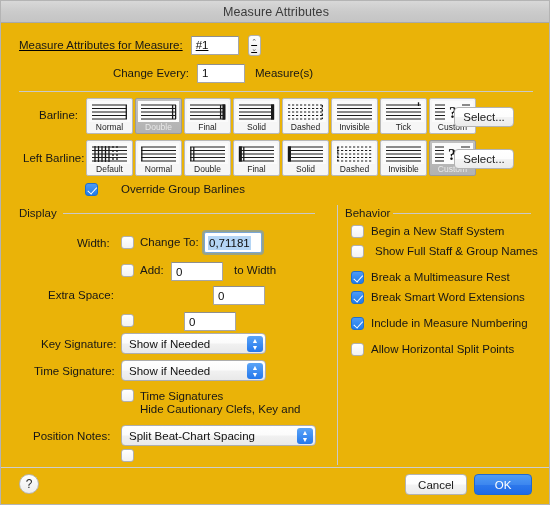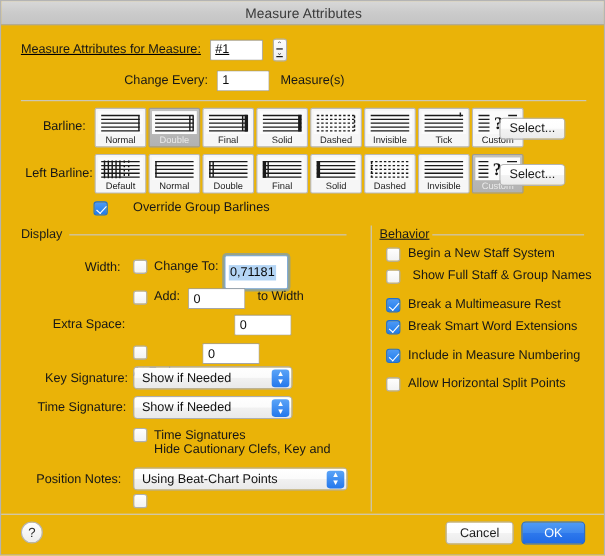--- a/index.html
+++ b/index.html
@@ -167,21 +167,21 @@
     align-items: center; justify-content: center;
     line-height: 1;
   }
   .popup .arrows span {
     display: block; font-size: 7px; color: #fff; height: 7px;
   }
 
   
   .focusfield {
     position: absolute;
-    height: 31px;
+    height: 21px;
     border: 1px solid #7aa7d8;
     border-radius: 2px;
     background: #ffffff;
     box-shadow: 0 0 0 2px rgba(88,150,235,0.55);
     display: flex; align-items: center;
     padding: 0 3px;
   }
   .focusfield .seltext {
     background: #b4d5f5;
     color: #0b0b0b;
@@ -538,34 +538,34 @@
   <div class="cbrow" style="left:120px; top:388px; width:200px;">
     <div class="cb"></div>
     <div>
       <div class="lbl" style="margin-top:1px;">Time Signatures</div>
       <div class="lbl">Hide Cautionary Clefs, Key and</div>
     </div>
   </div>
 
   <div class="lbl" style="position:absolute; left:32px; top:429px;">Position Notes:</div>
   <div class="popup" style="position:absolute; left:120px; top:424px; width:195px;">
-    <span>Using Beat-Chart Points</span>
+    <span>Split Beat-Chart Spacing</span>
     <span class="arrows">
       <span>▲</span>
         <span>▼</span>
     </span>
   </div>
 
   <div class="cbrow" style="left:120px; top:448px;">
     <div class="cb"></div>
   </div>
 
   <div class="vsep" style="left:336px; top:204px; height:260px;"></div>
 
-  <div class="grouphdr" style="left:344px; top:206px;text-decoration:underline;">Behavior</div>
+  <div class="grouphdr" style="left:344px; top:206px;">Behavior</div>
   <div class="hsep" style="left:392px; top:212px; width:138px;"></div>
   <div id="behavior-items" style="position:absolute; left:350px; top:224px; width:190px;">
       <div style="position: absolute; left: 0px; top: 0px; display: flex; align-items: flex-start; gap: 7px;">
         <div class="cb"></div>
         <div class="lbl" style="line-height: 13px;">Begin a New Staff System</div>
       </div>
       <div style="position: absolute; left: 0px; top: 20px; display: flex; align-items: flex-start; gap: 11px;">
         <div class="cb"></div>
         <div class="lbl" style="line-height: 13px;">Show Full Staff &amp; Group Names</div>
       </div>

